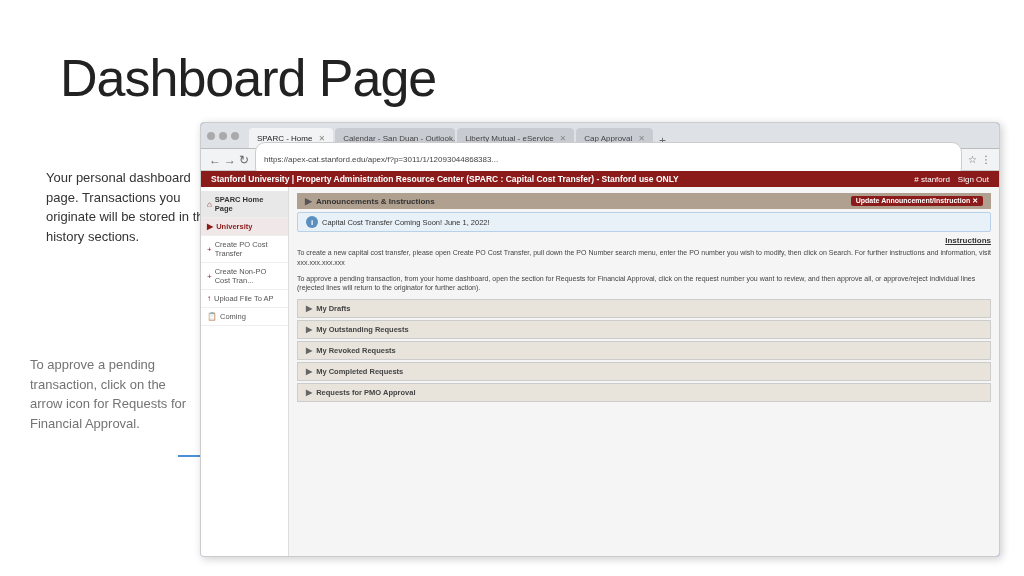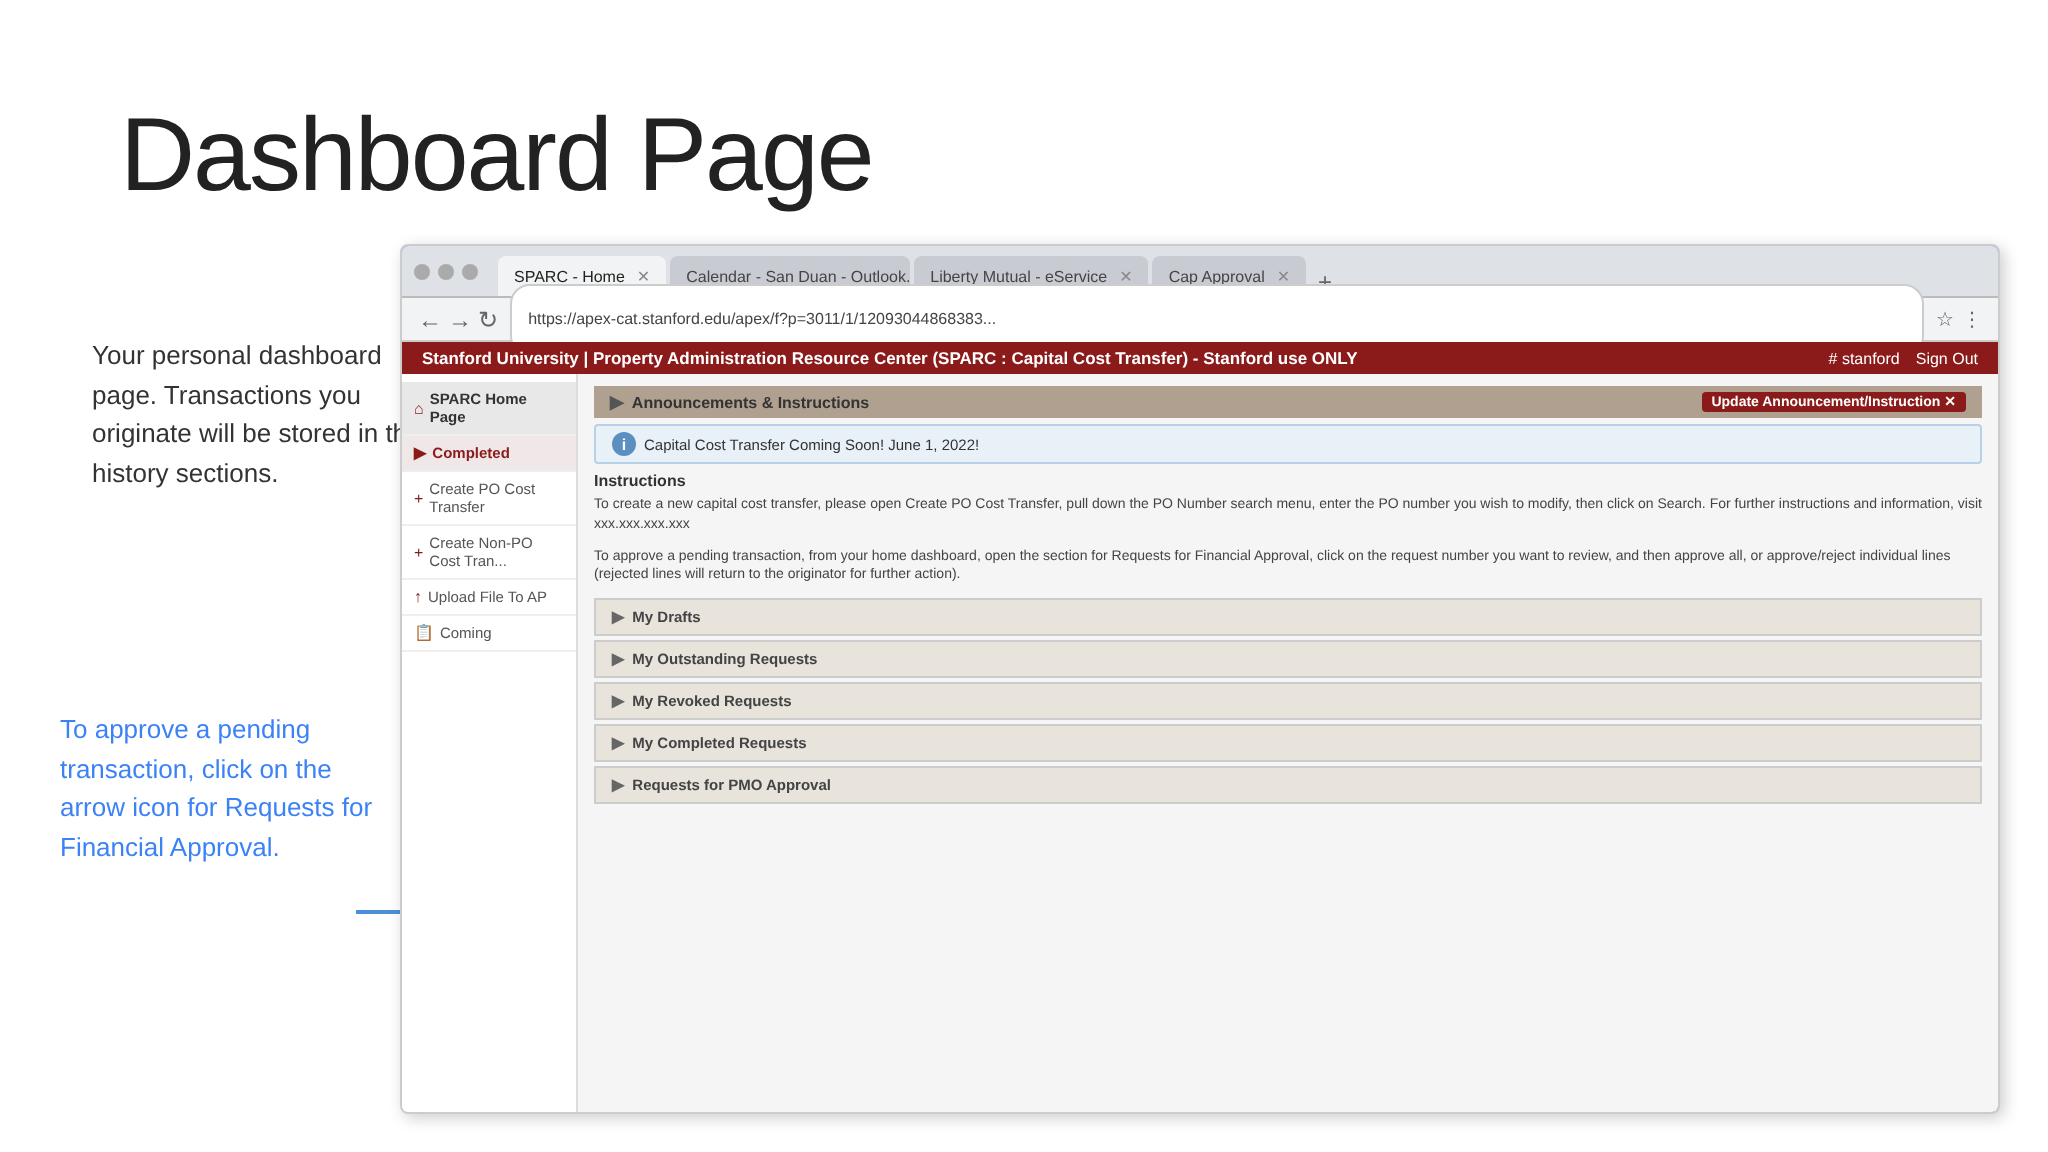--- a/index.html
+++ b/index.html
@@ -33,21 +33,21 @@
       color: #333;
       line-height: 1.5;
     }
 
     .annotation-bottom {
       position: absolute;
       top: 355px;
       left: 30px;
       width: 160px;
       font-size: 13px;
-      color: #3b82f6;
+      color: #737373;
       line-height: 1.5;
     }
 
     
     .arrow-container {
       position: absolute;
       top: 449px;
       left: 178px;
       display: flex;
       align-items: center;
@@ -296,20 +296,22 @@
       font-weight: bold;
       flex-shrink: 0;
     }
 
     
     .instructions-title {
       font-weight: bold;
       font-size: 8px;
       margin-bottom: 3px;
       color: #333;
+      text-decoration: underline;
+      text-align: right;
     }
     .instructions-text {
       font-size: 7px;
       color: #444;
       line-height: 1.4;
       margin-bottom: 6px;
     }
 
     
     .collapsible-section {
@@ -419,21 +421,21 @@
 
     <div class="sparc-main">
 
       <div class="sparc-sidebar">
         <div class="sidebar-item home">
           <span class="sidebar-icon">⌂</span>
           <span>SPARC Home Page</span>
         </div>
         <div class="sidebar-item active">
           <span class="sidebar-icon">▶</span>
-          <span>Completed</span>
+          <span>University</span>
         </div>
         <div class="sidebar-item">
           <span class="sidebar-icon">+</span>
           <span>Create PO Cost Transfer</span>
         </div>
         <div class="sidebar-item">
           <span class="sidebar-icon">+</span>
           <span>Create Non-PO Cost Tran...</span>
         </div>
         <div class="sidebar-item">

